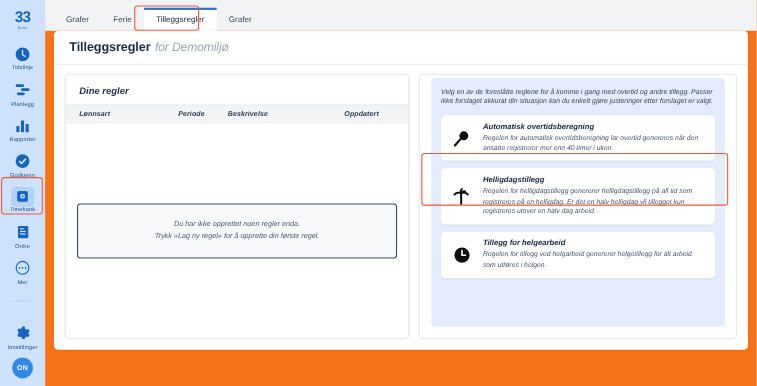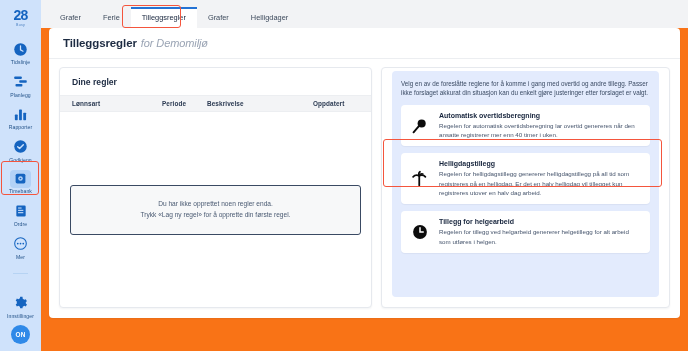--- a/index.html
+++ b/index.html
@@ -118,20 +118,21 @@
     display: flex; gap: 9px;
     padding: 8px 10px 10px 10px;
     height: calc(100% - 31px);
   }
   .panel {
     background: #ffffff;
     border: 1px solid #e6e9ee;
     border-radius: 4px;
     box-shadow: 0 1px 2px rgba(20,35,60,.05);
     overflow: hidden;
+    font-style: italic;
   }
   .panel-left { flex: 0 0 313px; display: flex; flex-direction: column; }
   .panel-right { flex: 1 1 auto; display: flex; flex-direction: column; }
 
   .panel-title {
     font-size: 8.6px; font-weight: 700; color: #1d2b42;
     padding: 9px 12px 8px 12px;
   }
 
   .tbl-head {
@@ -181,21 +182,21 @@
   .tpl-desc { font-size: 6.2px; color: #44536b; line-height: 1.5; }
 </style>
 </head>
 <body>
 
 <div id="app">
 
   <nav class="sidebar">
 
     <div class="nav-item logo-item">
-      <div class="logo-mark">28</div>
+      <div class="logo-mark">33</div>
       <div class="logo-sub">Busy</div>
     </div>
 
     <div class="nav-item">
       <span class="nav-icon">
         <svg width="15" height="15" viewBox="0 0 24 24" fill="currentColor">
             <circle cx="12" cy="12" r="10"></circle>
             <path d="M12 6v6.5l4 2.2" stroke="#cfe2fb" stroke-width="2" fill="none" stroke-linecap="round"></path>
           </svg>
       </span>
@@ -285,21 +286,20 @@
     <div class="avatar">ON</div>
   </nav>
 
   <div class="main">
 
     <div class="tabbar">
       <div class="tab">Grafer</div>
       <div class="tab">Ferie</div>
       <div class="tab active">Tilleggsregler</div>
       <div class="tab">Grafer</div>
-      <div class="tab">Helligdager</div>
     </div>
 
     <div class="content-card">
 
       <div class="page-head">
         <span class="page-title">Tilleggsregler</span>
         <span class="page-title-sub">for Demomiljø</span>
       </div>
 
       <div class="panels">

